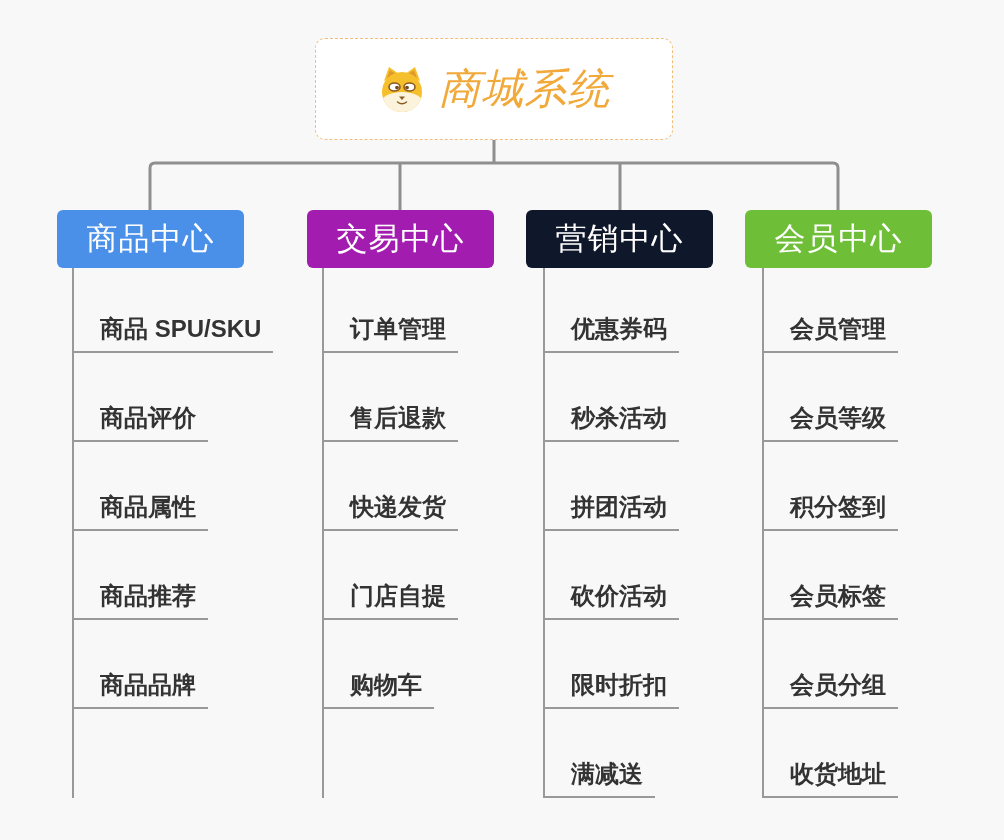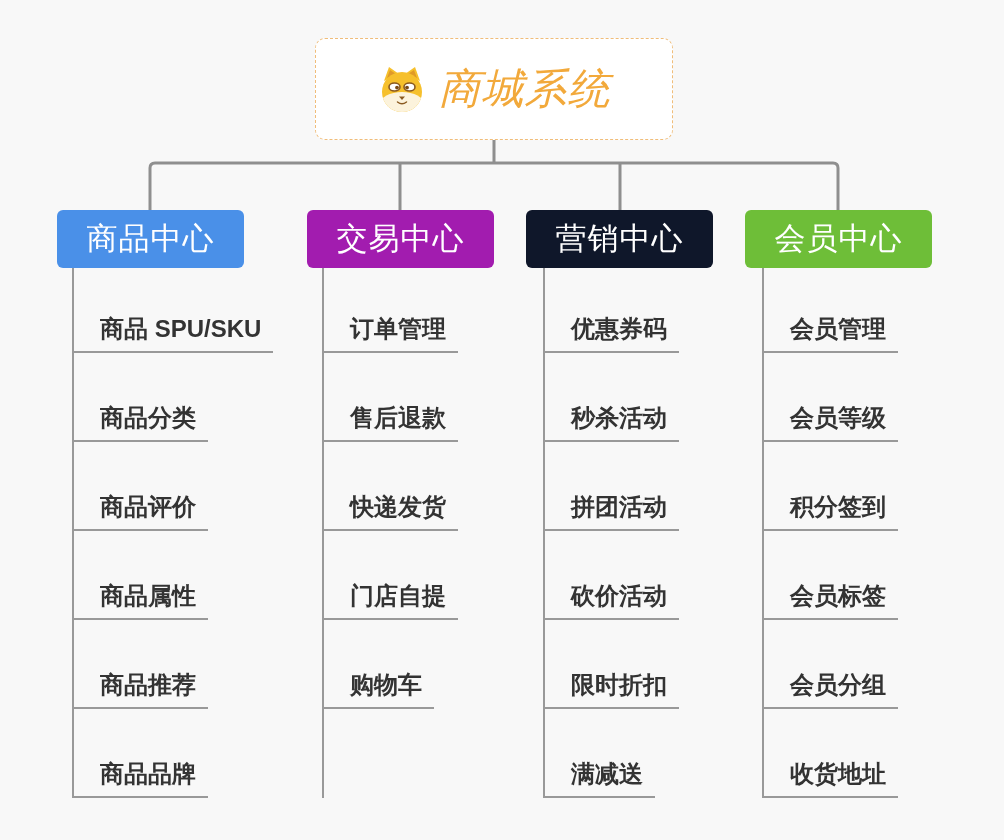--- a/index.html
+++ b/index.html
@@ -91,21 +91,20 @@
   <span class="root-title" style="color: rgb(242, 169, 59);">商城系统</span>
 </div>
 
 <div class="branch-box b0" style="background-color: rgb(74, 144, 232);">商品中心</div>
 <div class="branch-box b1" style="background-color: #a21caf;">交易中心</div>
 <div class="branch-box b2" style="background-color: #0f172a;">营销中心</div>
 <div class="branch-box b3" style="background-color: rgb(110, 190, 56);">会员中心</div>
 
 <div class="branch-col c0">
   <div class="sub-item">商品 SPU/SKU</div>
-  <div class="sub-item">商品分类</div>
   <div class="sub-item">商品评价</div>
   <div class="sub-item">商品属性</div>
   <div class="sub-item">商品推荐</div>
   <div class="sub-item">商品品牌</div>
 </div>
 
 <div class="branch-col c1">
   <div class="sub-item">订单管理</div>
   <div class="sub-item">售后退款</div>
   <div class="sub-item">快递发货</div>

